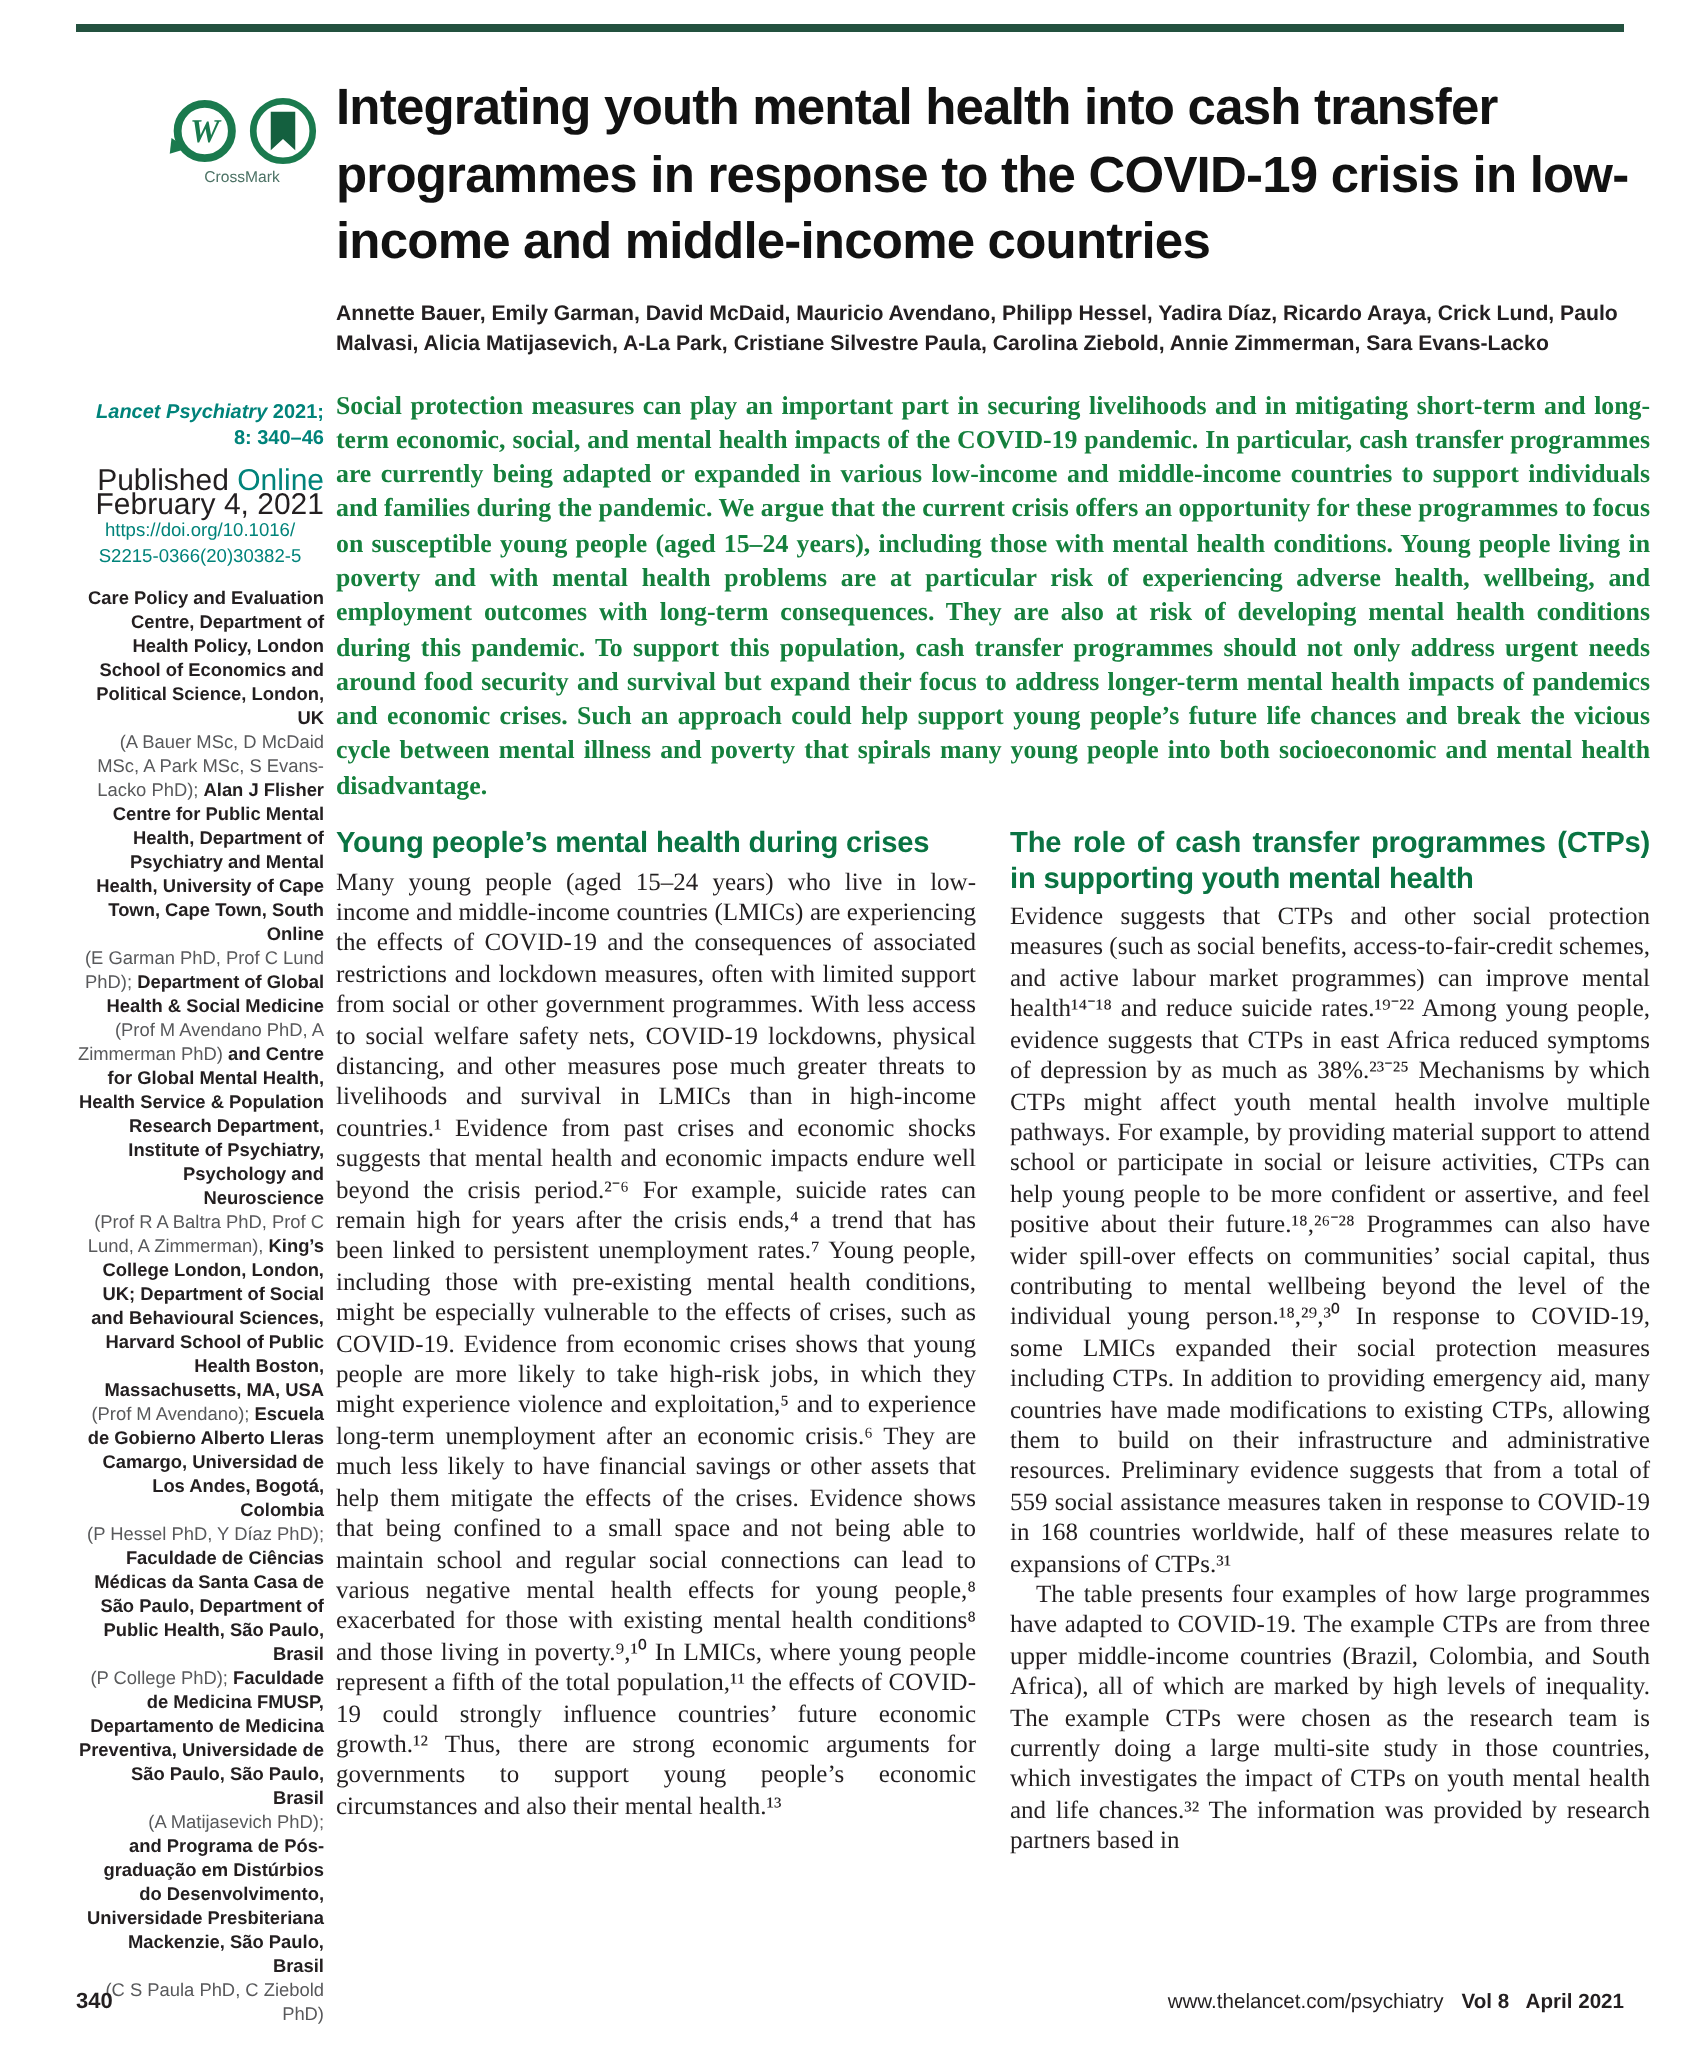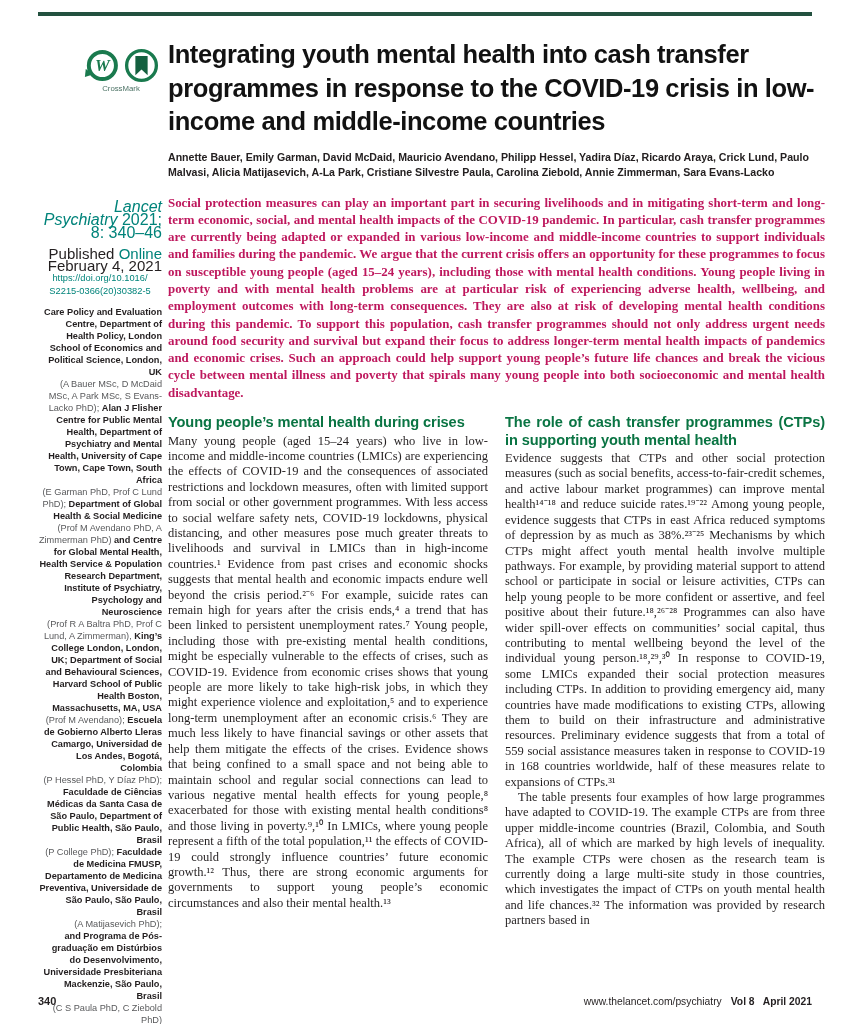--- a/index.html
+++ b/index.html
@@ -6,21 +6,21 @@
   body{
     width:848px;height:1024px;background:#ffffff;position:relative;
     font-family:"Liberation Serif",serif;color:#231f20;overflow:hidden;
     -webkit-font-smoothing:antialiased;
   }
   .top-rule{position:absolute;left:38px;right:36px;top:12px;height:4px;background:#23513f;}
 
   
   .sidebar{position:absolute;left:38px;top:200px;width:124px;text-align:right;
     font-family:"Liberation Sans",sans-serif;}
-  .citation{margin:0;font-size:16px;line-height:13px;font-weight:400;color:#00837a;}
+  .citation{margin:0;font-size:10px;line-height:13px;font-weight:700;color:#00837a;}
   .pub{margin:9px 0 0;font-size:15px;line-height:12.2px;white-space:pre-line;color:#231f20;}
   .doi{display:block;margin:0;font-size:9.3px;line-height:12.2px;white-space:pre-line;
     color:#00837a;text-decoration:none;text-align:center;}
   .affil{margin:9px 0 0;font-size:9.2px;line-height:12px;white-space:pre-line;color:#231f20;}
   .seg-d{color:#231f20;}
   .seg-g{color:#00837a;}
   .seg-b{font-weight:700;color:#231f20;}
   .seg-n{color:#58595b;}
   .seg-it{font-style:italic;}
   .seg-pl{}
@@ -30,21 +30,21 @@
   .header-row{position:relative;}
   .crossmark{position:absolute;left:-88px;top:10px;width:82px;text-align:center;cursor:pointer;}
   .cm-icons{display:flex;gap:5px;justify-content:center;}
   .cm-icons svg{display:block;}
   .cm-label{font-family:"Liberation Sans",sans-serif;font-size:7.8px;color:#4c7265;margin-top:1px;}
   h1.title{margin:4px 0 0;font-family:"Liberation Sans",sans-serif;font-weight:700;
     font-size:25.5px;line-height:33.5px;letter-spacing:-0.4px;color:#121212;}
   .authors{margin:11px 0 0;font-family:"Liberation Sans",sans-serif;font-weight:700;
     font-size:10.6px;line-height:15px;color:#242021;}
   .abstract{margin:15px 0 0;font-weight:700;font-size:12.9px;line-height:17.3px;
-    text-align:justify;color:#be185d;}
+    text-align:justify;color:#15803d;}
 
   .columns{margin-top:12px;display:flex;gap:17px;}
   .col{flex:1;font-size:12.5px;line-height:15.4px;text-align:justify;}
   .col h2{margin:0 0 2px;font-family:"Liberation Sans",sans-serif;font-weight:700;
     font-size:14.6px;line-height:17.5px;color:#0a7443;letter-spacing:-0.1px;}
   .col p{margin:0;}
   .col p.indent{text-indent:13px;}
 
   
   .footer-left{position:absolute;left:38px;top:995px;font-family:"Liberation Sans",sans-serif;
@@ -59,21 +59,21 @@
 
 <div class="top-rule"></div>
 
 <aside class="sidebar">
   <p class="citation"><span class="seg-it">Lancet Psychiatry</span><span class="seg-pl"> 2021; 8: 340–46</span></p>
   <p class="pub"><span class="seg-d">Published </span><span class="seg-g">Online</span><span class="seg-d">
 February 4, 2021</span></p>
   <a class="doi" href="#">https://doi.org/10.1016/
 S2215-0366(20)30382-5</a>
   <p class="affil"><span class="seg-b">Care Policy and Evaluation Centre, Department of Health Policy, London School of Economics and Political Science, London, UK
-</span><span class="seg-n">(A Bauer MSc, D McDaid MSc, A Park MSc, S Evans-Lacko PhD); </span><span class="seg-b">Alan J Flisher Centre for Public Mental Health, Department of Psychiatry and Mental Health, University of Cape Town, Cape Town, South Africa
+</span><span class="seg-n">(A Bauer MSc, D McDaid MSc, A Park MSc, S Evans-Lacko PhD); </span><span class="seg-b">Alan J Flisher Centre for Public Mental Health, Department of Psychiatry and Mental Health, University of Cape Town, Cape Town, South Online
 </span><span class="seg-n">(E Garman PhD, Prof C Lund PhD); </span><span class="seg-b">Department of Global Health &amp; Social Medicine
 </span><span class="seg-n">(Prof M Avendano PhD, A Zimmerman PhD) </span><span class="seg-b">and Centre for Global Mental Health, Health Service &amp; Population Research Department, Institute of Psychiatry, Psychology and Neuroscience
 </span><span class="seg-n">(Prof R A Baltra PhD, Prof C Lund, A Zimmerman), </span><span class="seg-b">King’s College London, London, UK; Department of Social and Behavioural Sciences, Harvard School of Public Health Boston, Massachusetts, MA, USA
 </span><span class="seg-n">(Prof M Avendano); </span><span class="seg-b">Escuela de Gobierno Alberto Lleras Camargo, Universidad de Los Andes, Bogotá, Colombia
 </span><span class="seg-n">(P Hessel PhD, Y Díaz PhD); </span><span class="seg-b">Faculdade de Ciências Médicas da Santa Casa de São Paulo, Department of Public Health, São Paulo, Brasil
 </span><span class="seg-n">(P College PhD); </span><span class="seg-b">Faculdade de Medicina FMUSP, Departamento de Medicina Preventiva, Universidade de São Paulo, São Paulo, Brasil
 </span><span class="seg-n">(A Matijasevich PhD);
 </span><span class="seg-b">and Programa de Pós-graduação em Distúrbios do Desenvolvimento, Universidade Presbiteriana Mackenzie, São Paulo, Brasil
 </span><span class="seg-n">(C S Paula PhD, C Ziebold PhD)</span></p>
 </aside>

